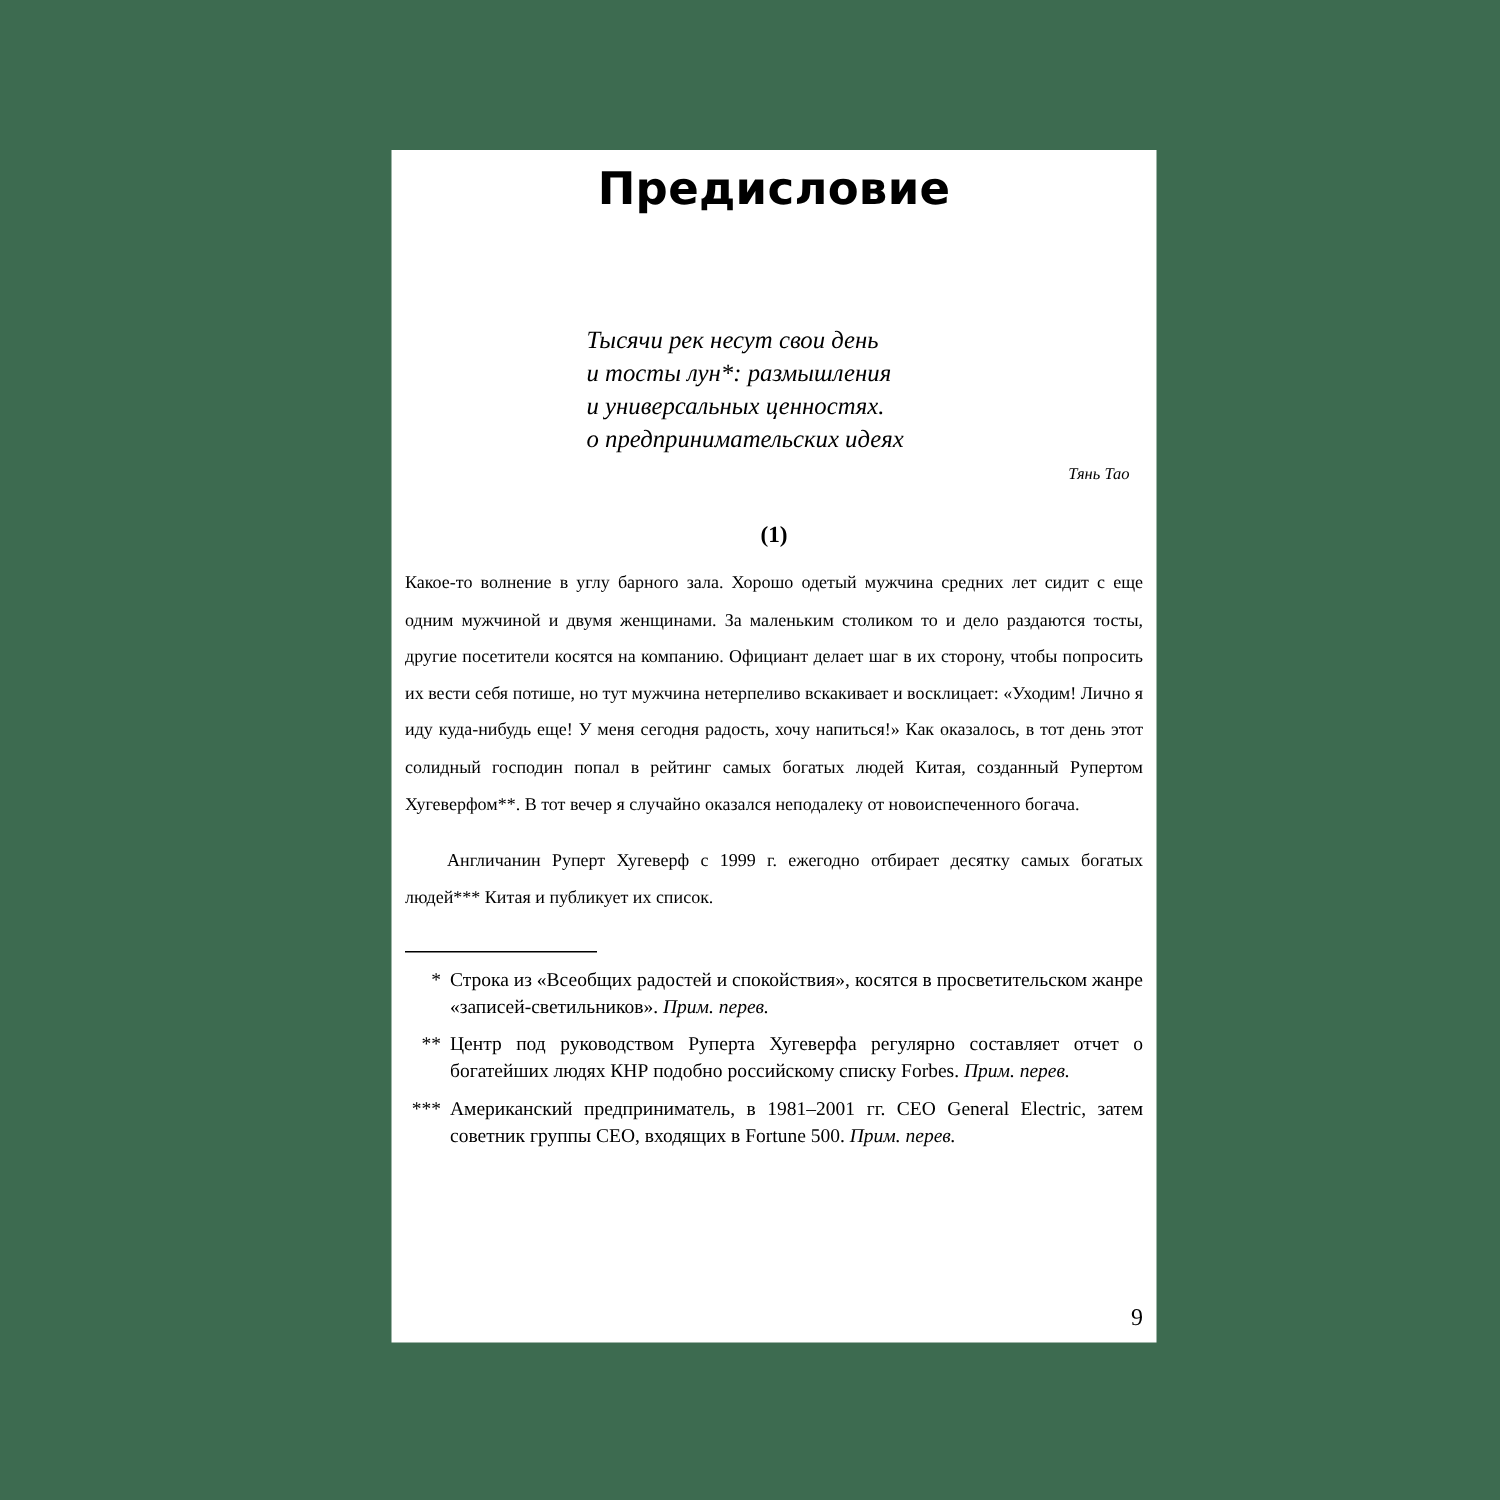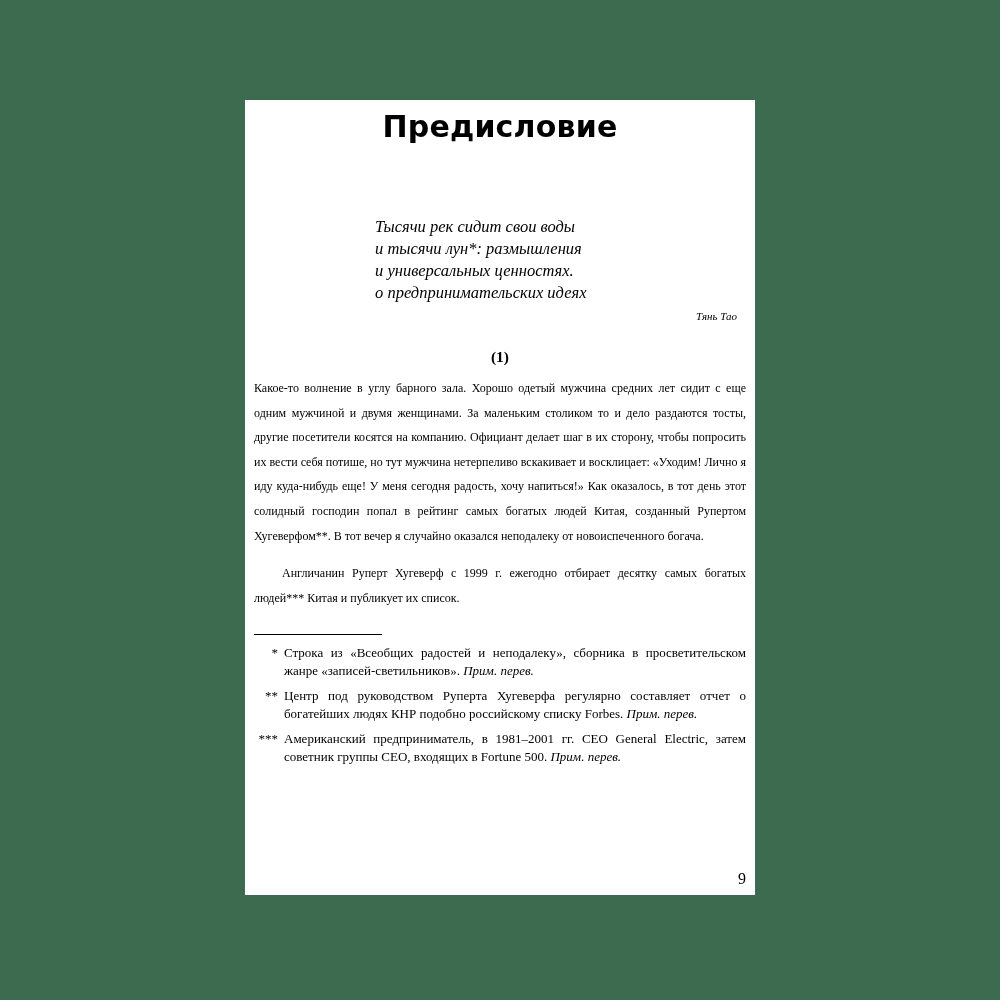--- a/index.html
+++ b/index.html
@@ -8,21 +8,21 @@
   }
   body {
     width: 1000px;
     height: 1000px;
     background: #3d6b50;
     font-family: "Liberation Serif", serif;
     overflow: hidden;
   }
   .page {
     position: absolute;
-    left: 245px;
+    left: 261px;
     top: 100px;
     width: 510px;
     height: 795px;
     background: #ffffff;
     box-sizing: border-box;
     padding: 0;
     overflow: hidden;
   }
   .page-inner {
     position: relative;
@@ -120,40 +120,40 @@
 </style>
 </head>
 <body>
 
 <div class="page">
   <div class="page-inner">
 
     <h1 class="chapter-title">Предисловие</h1>
 
     <div class="epigraph">
-      <span class="line">Тысячи  рек  сидит  свои  воды</span>
-      <span class="line">и  тысячи  лун*:  размышления</span>
+      <span class="line">Тысячи  рек  несут  свои  день</span>
+      <span class="line">и  тосты  лун*:  размышления</span>
       <span class="line">и  универсальных  ценностях.</span>
       <span class="line">о  предпринимательских  идеях</span>
     </div>
     <div class="epigraph-author">Тянь Тао</div>
 
     <div class="section-num">(1)</div>
 
     <div class="body-text">
       <p>Какое-то волнение в углу барного зала. Хорошо одетый мужчина средних лет сидит с еще одним мужчиной и двумя женщинами. За маленьким столиком то и дело раздаются тосты, другие посетители косятся на компанию. Официант делает шаг в их сторону, чтобы попросить их вести себя потише, но тут мужчина нетерпеливо вскакивает и восклицает: «Уходим! Лично я иду куда-нибудь еще! У меня сегодня радость, хочу напиться!» Как оказалось, в тот день этот солидный господин попал в рейтинг самых богатых людей Китая, созданный Рупертом Хугеверфом**. В тот вечер я случайно оказался неподалеку от новоиспеченного богача.</p>
       <p class="indent">Англичанин Руперт Хугеверф с 1999 г. ежегодно отбирает десятку самых богатых людей*** Китая и публикует их список.</p>
     </div>
 
     <div class="footnote-rule"></div>
 
     <div class="footnotes">
       <div class="footnote">
         <span class="marker">*</span>
-        <span class="fn-text"><span>Строка из «Всеобщих радостей и неподалеку», сборника в просветительском жанре «записей-светильников». </span><i>Прим. перев.</i></span>
+        <span class="fn-text"><span>Строка из «Всеобщих радостей и спокойствия», косятся в просветительском жанре «записей-светильников». </span><i>Прим. перев.</i></span>
       </div>
       <div class="footnote">
         <span class="marker">**</span>
         <span class="fn-text"><span>Центр под руководством Руперта Хугеверфа регулярно составляет отчет о богатейших людях КНР подобно российскому списку Forbes. </span><i>Прим. перев.</i></span>
       </div>
       <div class="footnote">
         <span class="marker">***</span>
         <span class="fn-text"><span>Американский предприниматель, в 1981–2001 гг. CEO General Electric, затем советник группы CEO, входящих в Fortune 500. </span><i>Прим. перев.</i></span>
       </div>
     </div>

